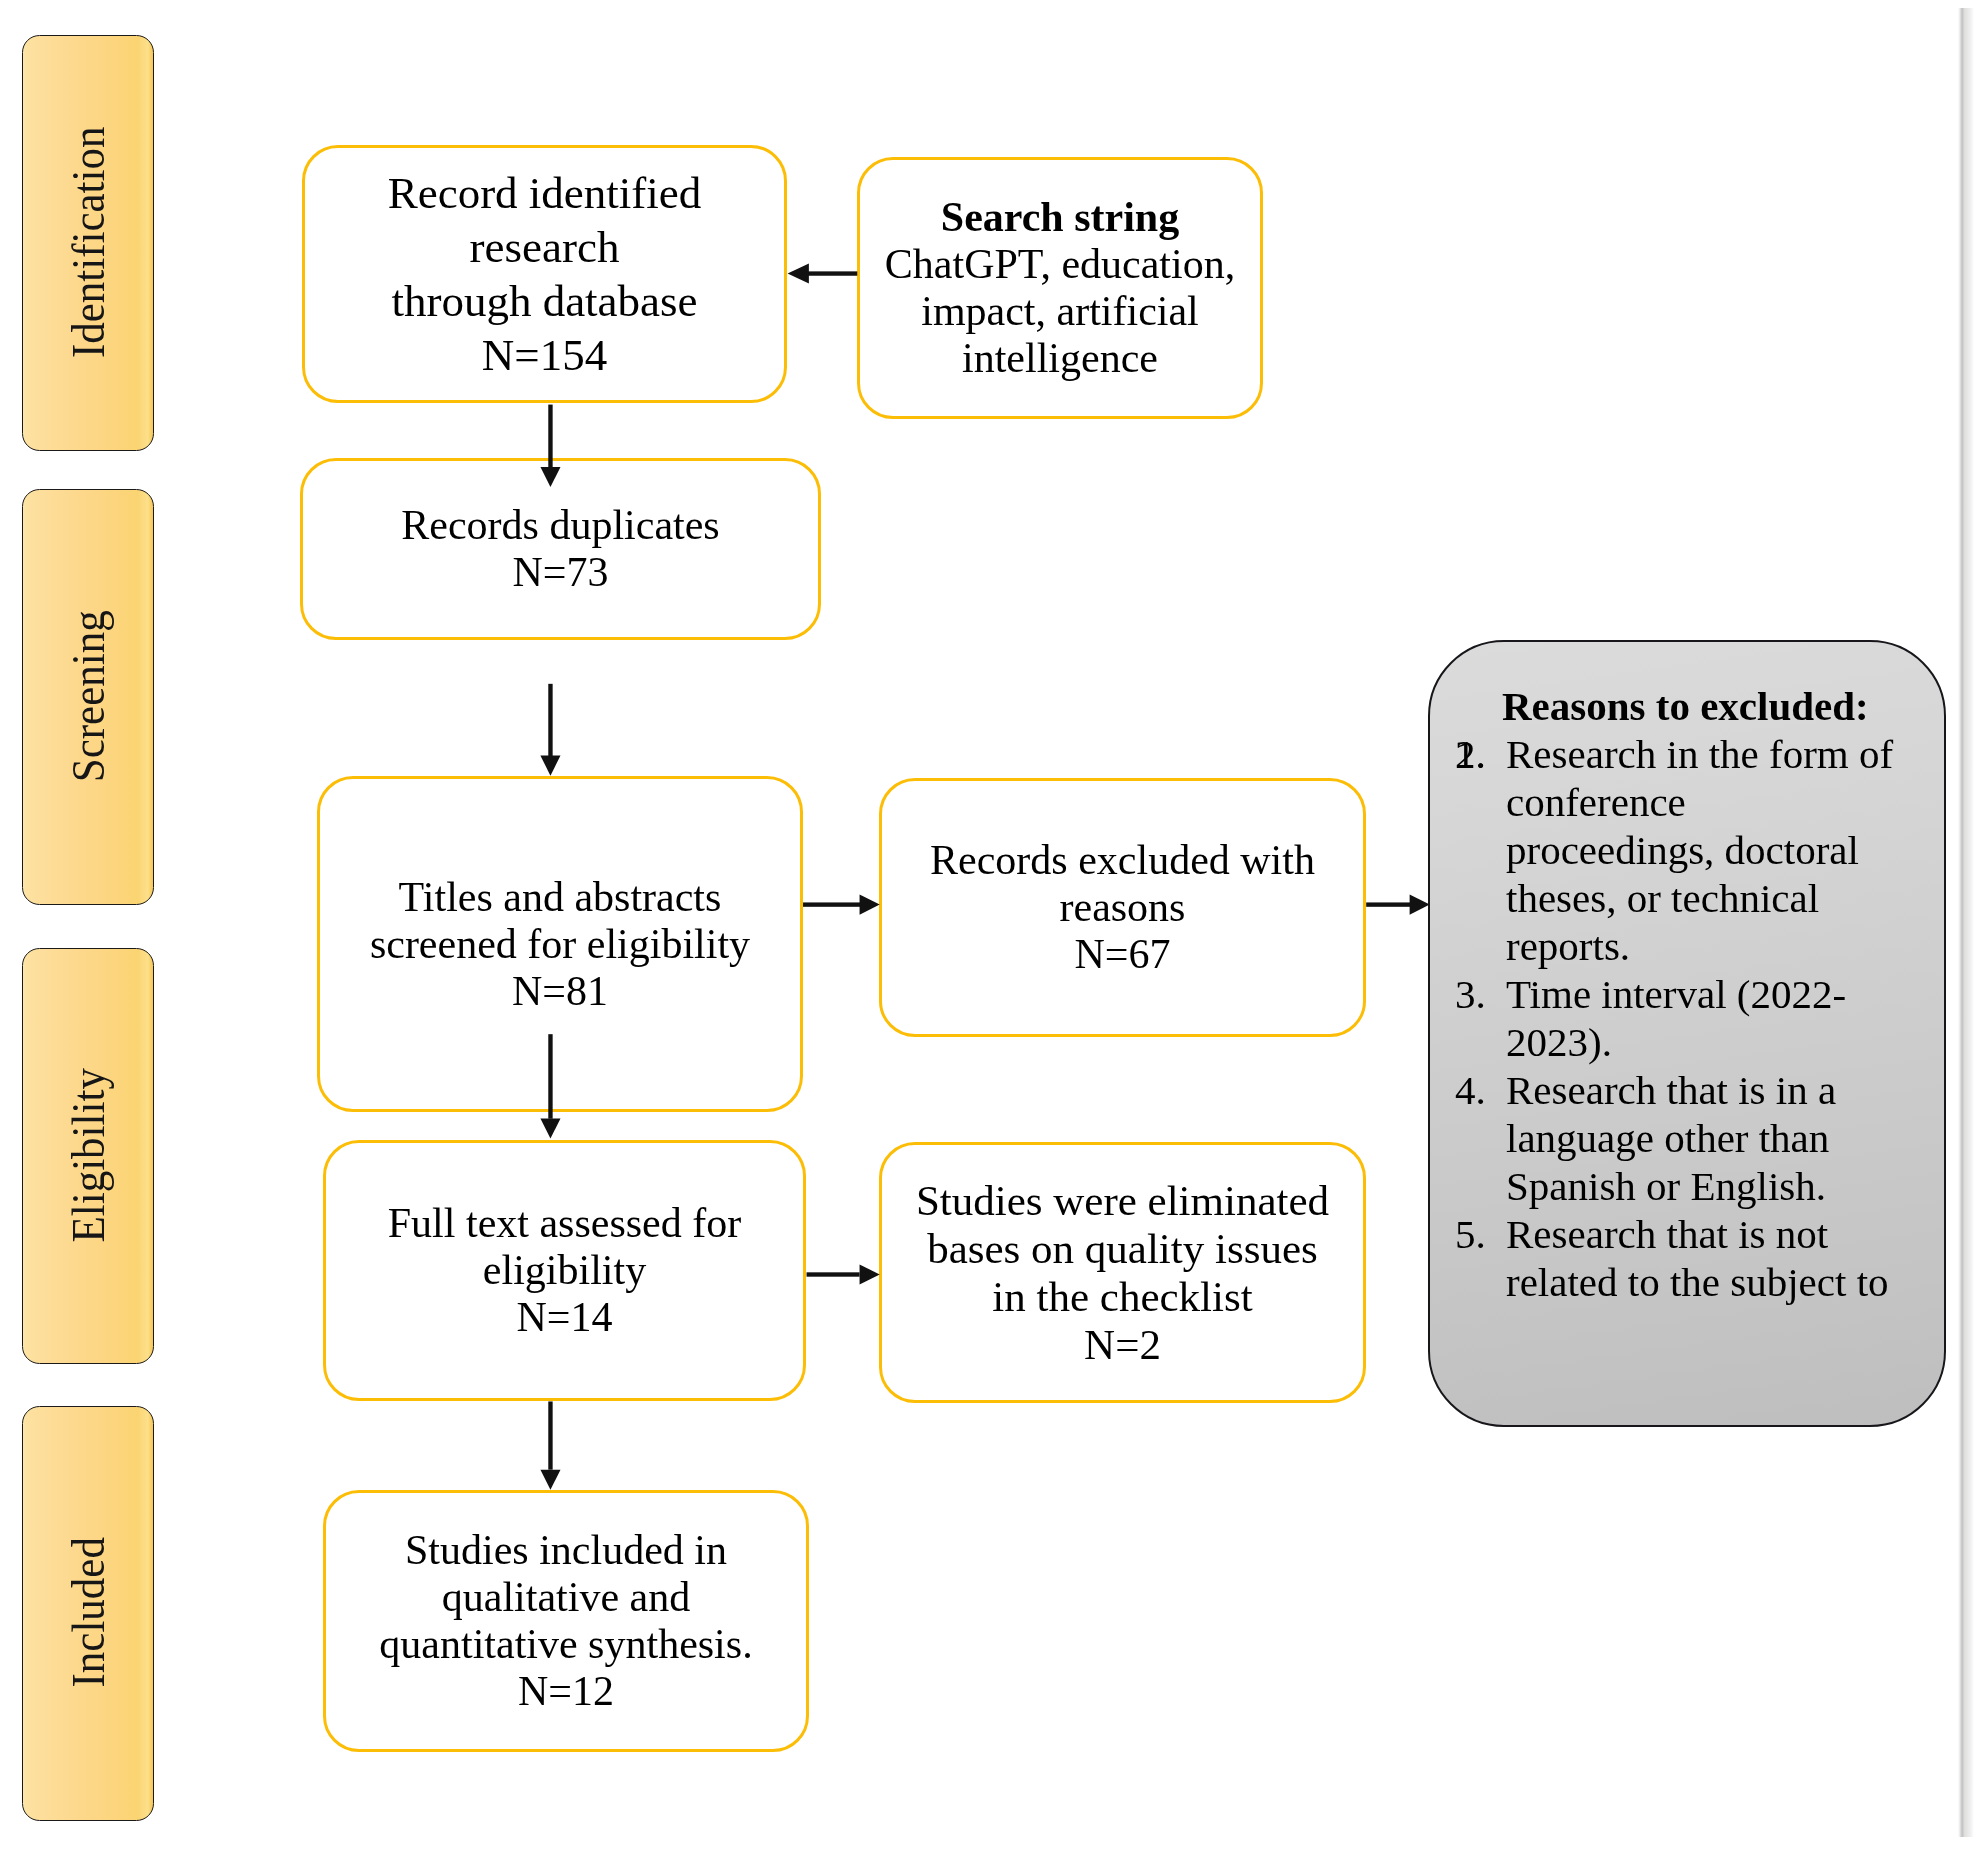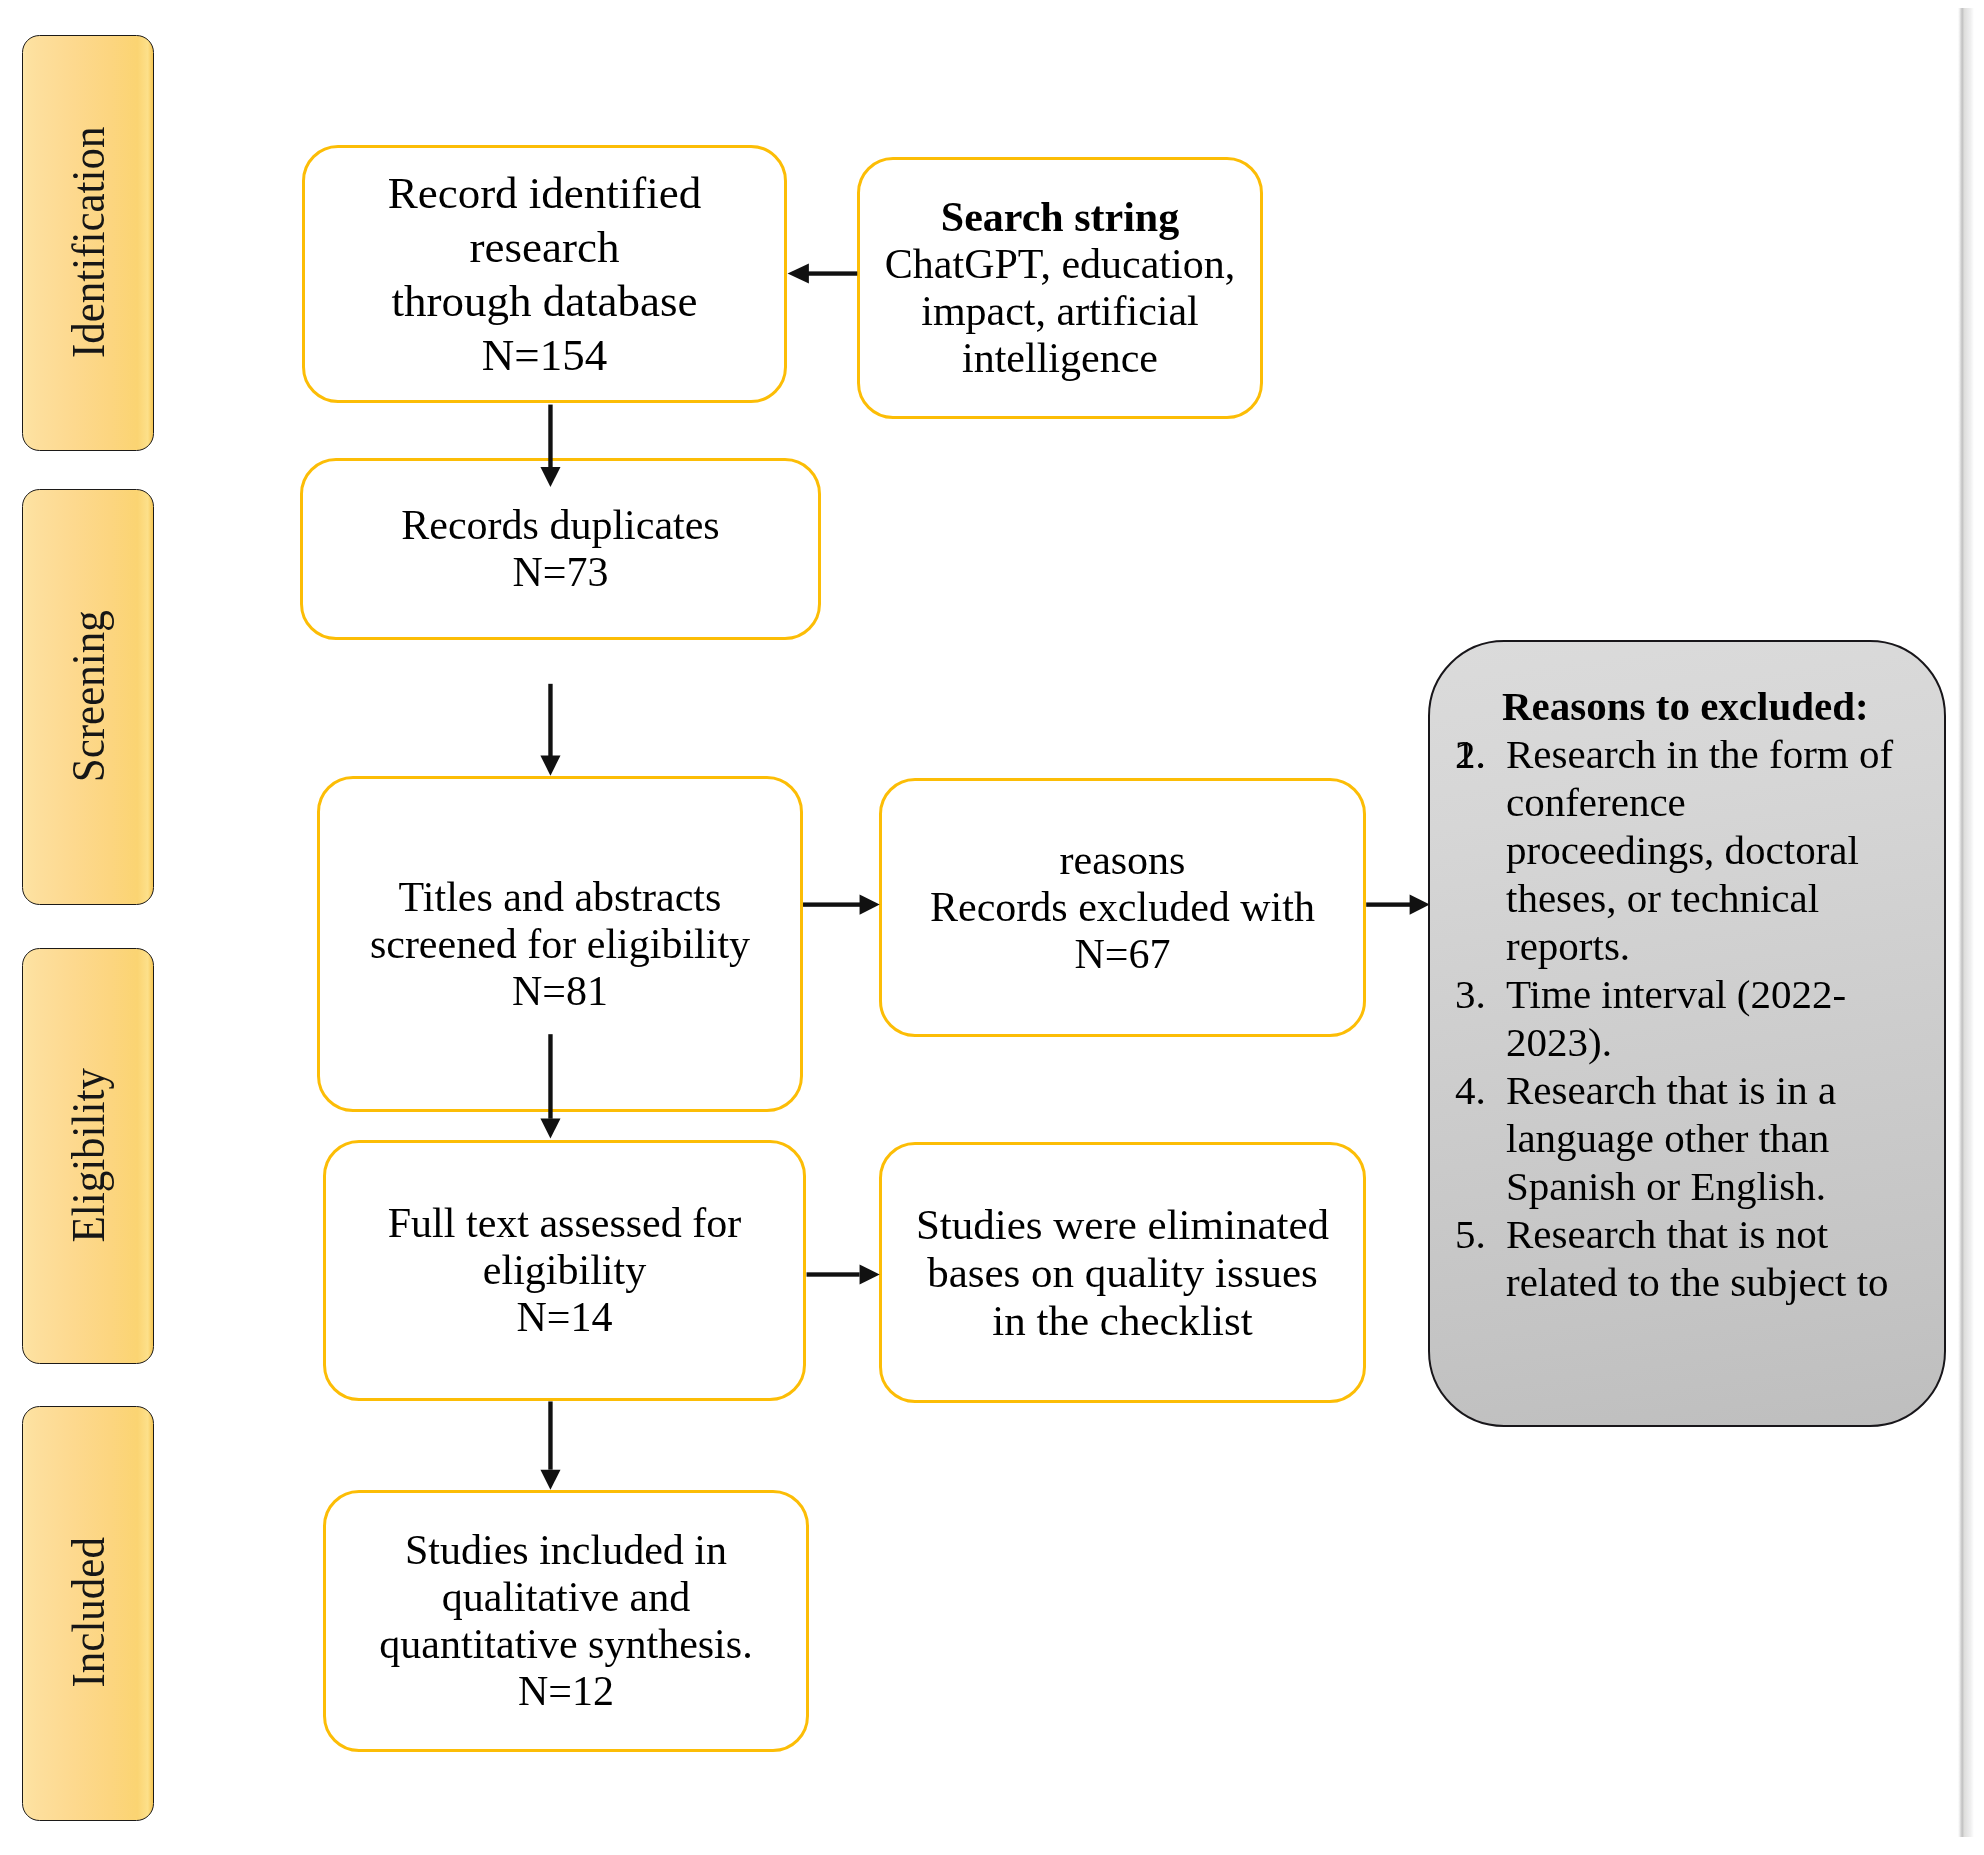--- a/index.html
+++ b/index.html
@@ -75,39 +75,40 @@
   <div class="nbox" style="left:317px;top:776px;width:486px;height:336px;">
     <div class="t">
       <div>Titles and abstracts</div>
       <div>screened for eligibility</div>
       <div>N=81</div>
     </div>
   </div>
 
   <div class="nbox" style="left:879px;top:778px;width:487px;height:259px;">
     <div class="t">
+      <div>Records excluded with</div>
       <div>reasons</div>
-      <div>Records excluded with</div>
       <div>N=67</div>
     </div>
   </div>
 
   <div class="nbox" style="left:323px;top:1140px;width:483px;height:261px;">
     <div class="t">
       <div>Full text assessed for</div>
       <div>eligibility</div>
       <div>N=14</div>
     </div>
   </div>
 
   <div class="nbox mid" style="left:879px;top:1142px;width:487px;height:261px;">
     <div class="t">
       <div>Studies were eliminated</div>
       <div>bases on quality issues</div>
       <div>in the checklist</div>
+      <div>N=2</div>
     </div>
   </div>
 
   <div class="nbox" style="left:323px;top:1490px;width:486px;height:262px;">
     <div class="t">
       <div>Studies included in</div>
       <div>qualitative and</div>
       <div>quantitative synthesis.</div>
       <div>N=12</div>
     </div>

